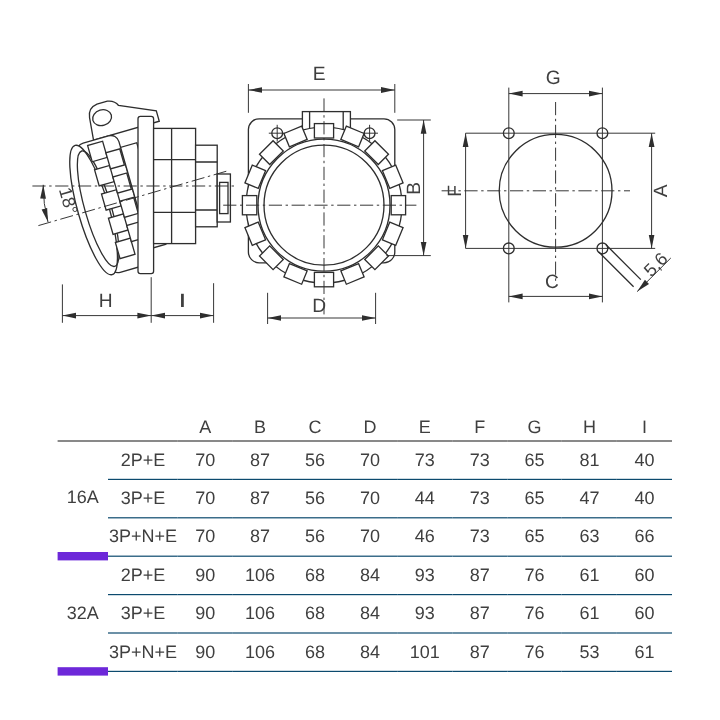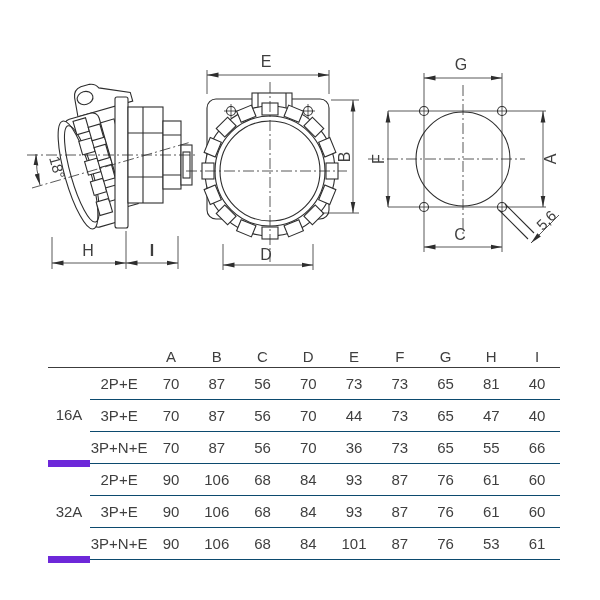--- a/index.html
+++ b/index.html
@@ -198,24 +198,24 @@
       <td class="rb">65</td>
       <td class="rb">47</td>
       <td class="rb">40</td>
     </tr>
     <tr>
       <td class="rb">3P+N+E</td>
       <td class="rb">70</td>
       <td class="rb">87</td>
       <td class="rb">56</td>
       <td class="rb">70</td>
-      <td class="rb">36</td>
+      <td class="rb">46</td>
       <td class="rb">73</td>
       <td class="rb">65</td>
-      <td class="rb">55</td>
+      <td class="rb">63</td>
       <td class="rb">66</td>
     </tr>
     <tr>
       <td class="amp" rowspan="3">32A</td>
       <td class="rb">2P+E</td>
       <td class="rb">90</td>
       <td class="rb">106</td>
       <td class="rb">68</td>
       <td class="rb">84</td>
       <td class="rb">93</td>

